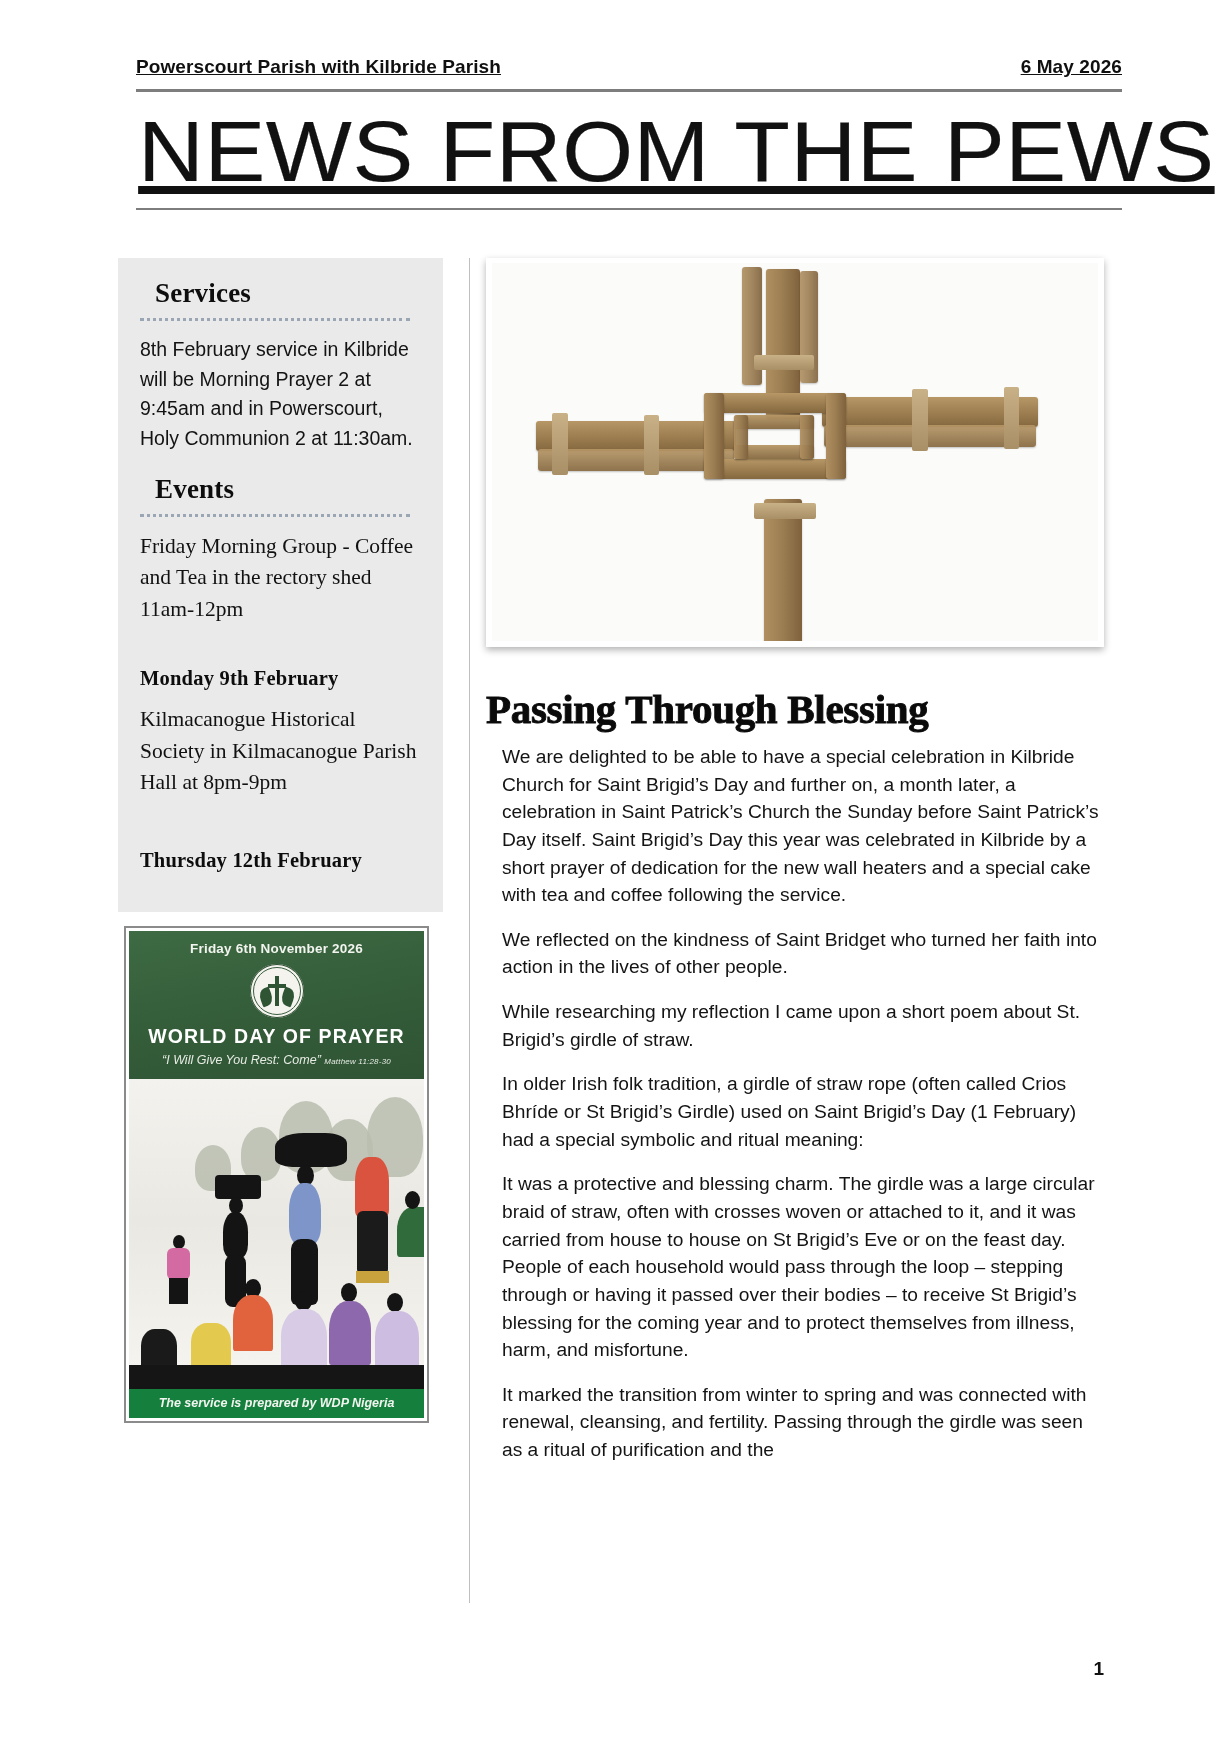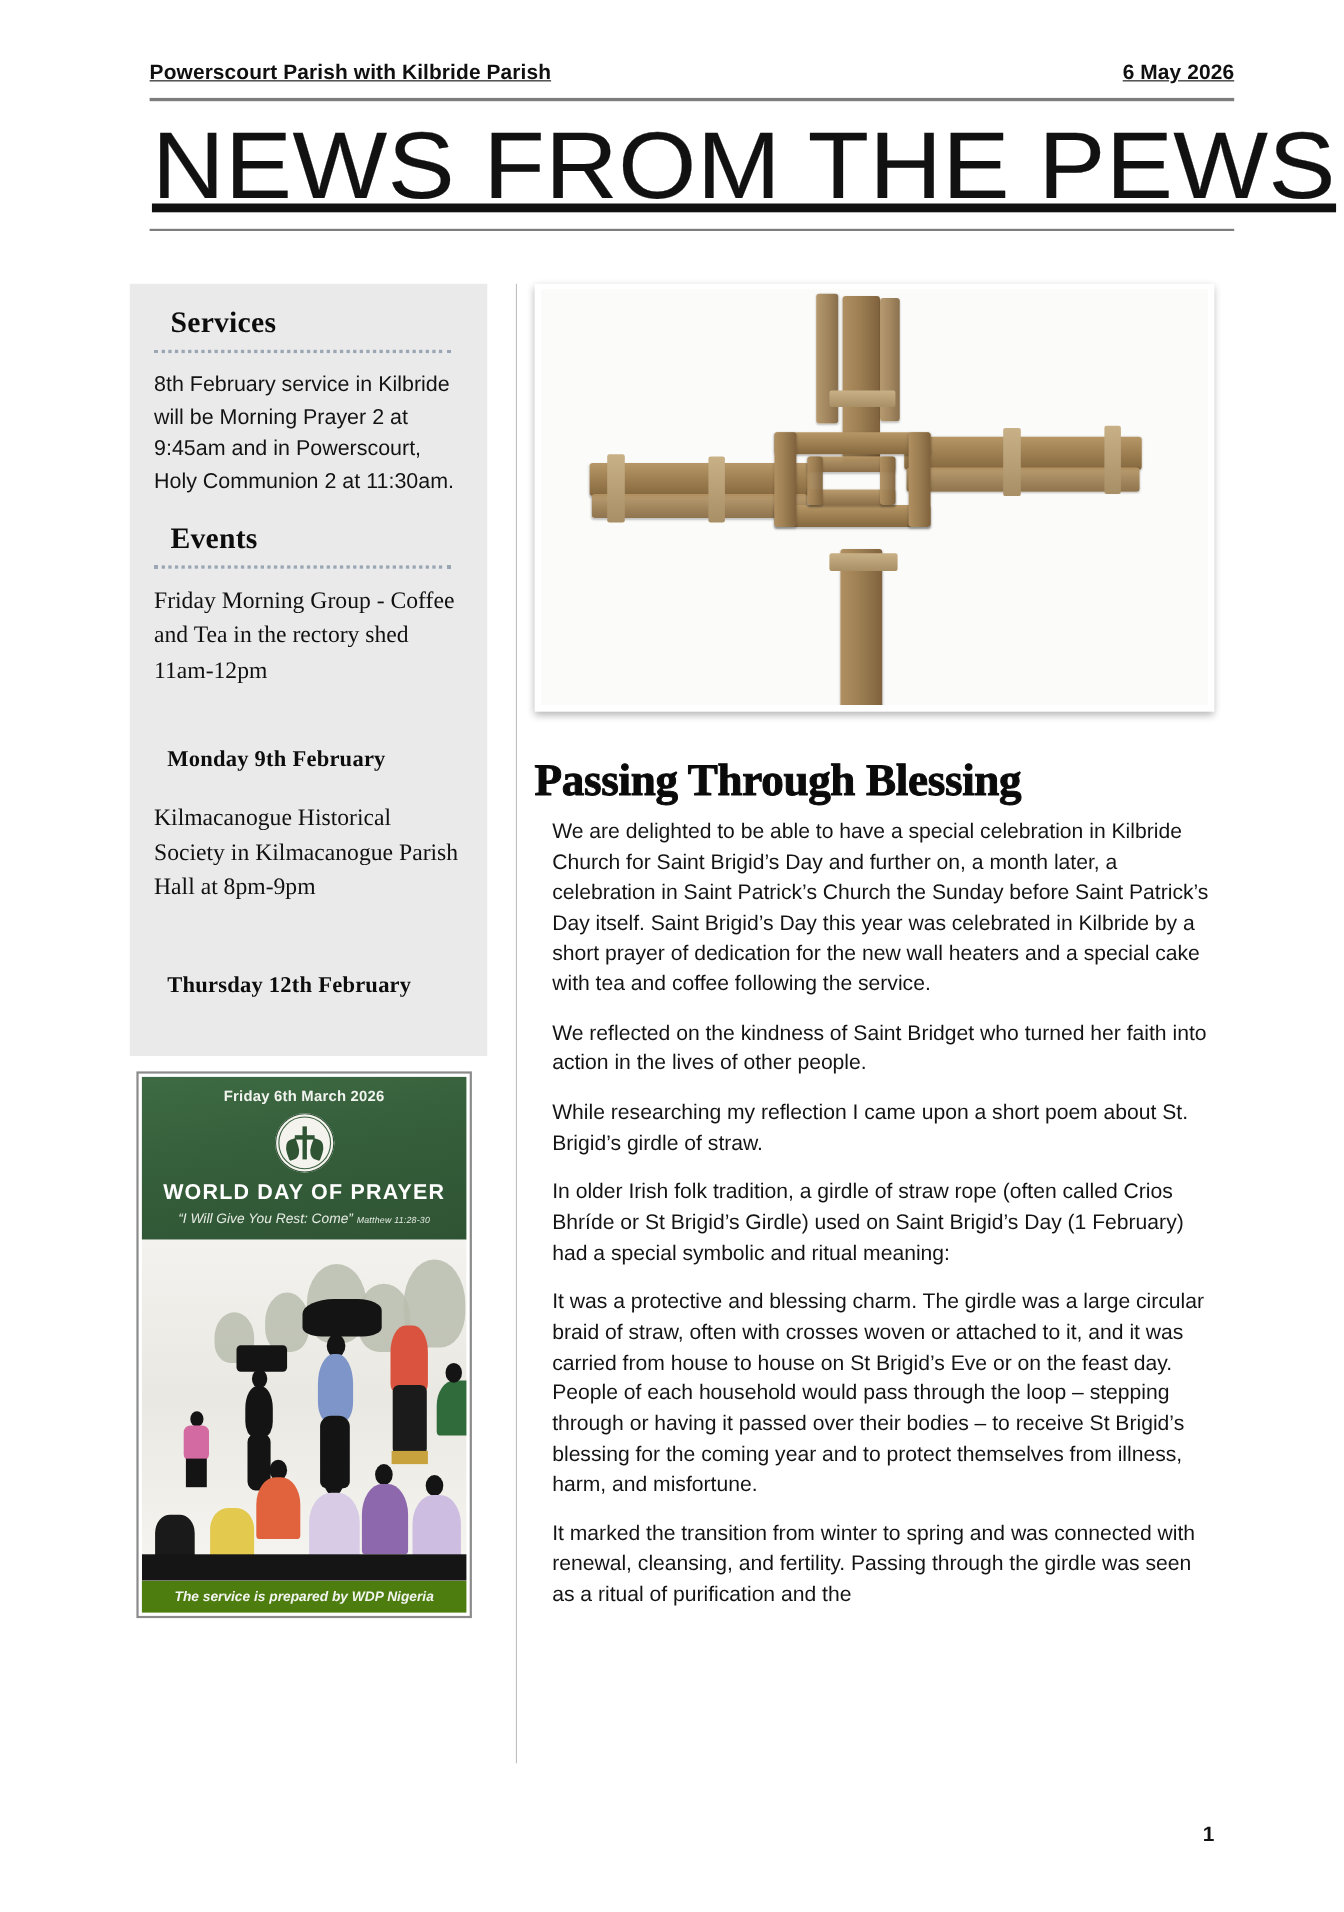--- a/index.html
+++ b/index.html
@@ -126,21 +126,21 @@
     line-height: 1.47;
     color: #111111;
     margin: 0;
   }
   .side-date {
     font-family: "Liberation Serif", serif;
     font-weight: bold;
     font-size: 20.5px;
     letter-spacing: 0.2px;
     color: #0d0d0d;
-    margin: 12px;
+    margin: 0;
   }
   .gap-sm { height: 20px; }
   .gap-md { height: 42px; }
   .gap-lg { height: 50px; }
   .gap-xs { height: 14px; }
 
   
   .poster {
     width: 305px;
     margin: 14px 0 0 6px;
@@ -219,21 +219,21 @@
     font-style: italic;
     letter-spacing: 0.2px;
   }
   .poster-art {
     position: relative;
     height: 310px;
     background: linear-gradient(180deg, #f3f2ee 0%, #e9e8e2 46%, #f6f5f1 100%);
     overflow: hidden;
   }
   .poster-foot {
-    background: #4d7c0f;
+    background: #15803d;
     text-align: center;
     padding: 7px 4px 8px 4px;
     font-family: "Liberation Sans", sans-serif;
     font-style: italic;
     font-weight: bold;
     font-size: 12.5px;
     color: #f2f4ef;
   }
 
   
@@ -362,21 +362,21 @@
           <p class="side-date">Thursday 12th February</p>
           <div class="gap-xs"></div>
         </div>
 
       </div>
 
       <div class="poster">
         <div class="poster-inner">
 
           <div class="poster-top">
-            <div class="poster-date">Friday 6th March 2026</div>
+            <div class="poster-date">Friday 6th November 2026</div>
 
             <div class="wdp-logo">
               <div class="ring-text"></div>
               <div class="cross"></div>
               <div class="cross-bar"></div>
               <div class="leaf-l"></div>
               <div class="leaf-r"></div>
             </div>
 
             <div class="poster-title">WORLD DAY OF PRAYER</div>

